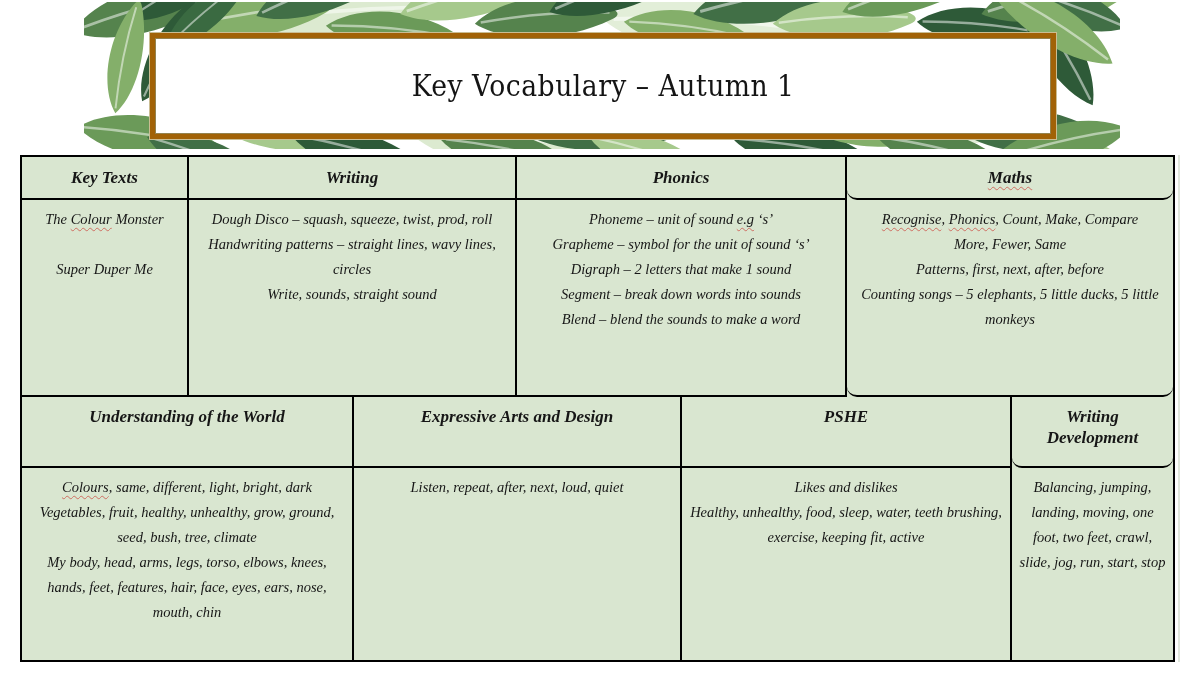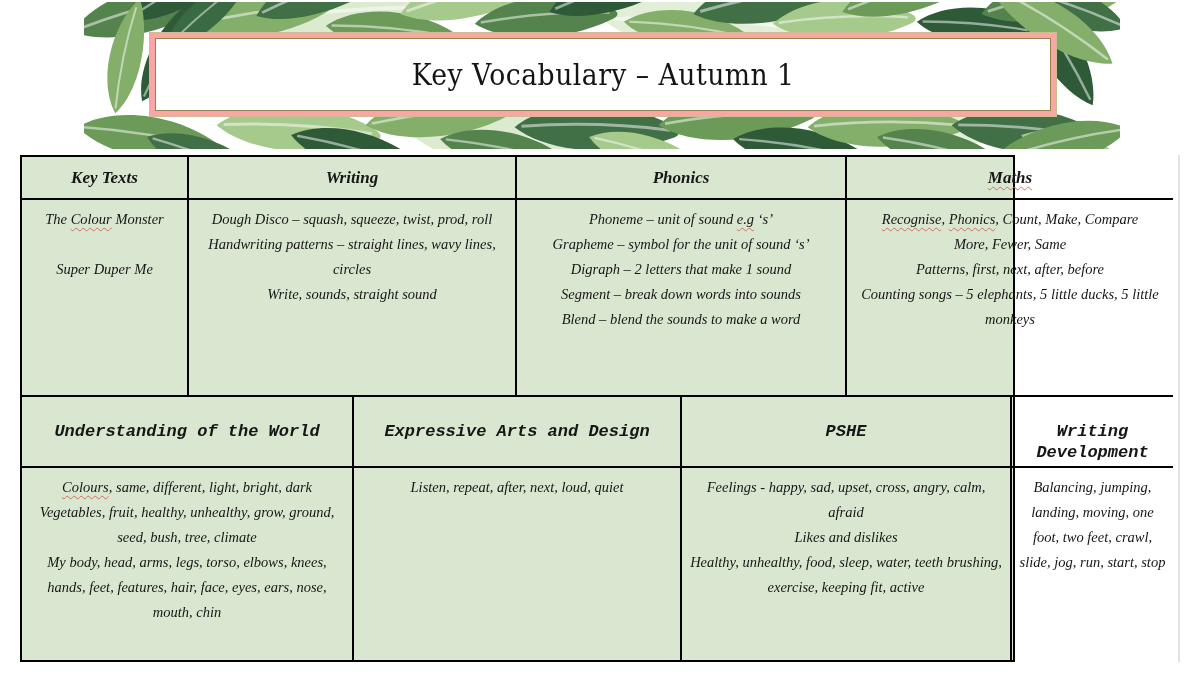--- a/index.html
+++ b/index.html
@@ -6,48 +6,48 @@
   body{
     width:1202px;height:675px;position:relative;overflow:hidden;
     background:#ffffff;
     font-family:"Liberation Serif",serif;
   }
 
   
   .banner{position:absolute;left:84px;top:2px;width:1036px;height:147px;}
   .banner svg{display:block;width:100%;height:100%;}
   .title-box{
-    position:absolute;left:150px;top:33px;width:906px;height:83px;
+    position:absolute;left:150px;top:33px;width:906px;height:106px;
     box-sizing:border-box;background:#ffffff;
-    border:5px solid #fca5a5;
+    border:5px solid #a16207;
     box-shadow:inset 0 0 0 1px #94834f, 0 0 0 1px #cabd93;
     display:flex;align-items:center;justify-content:center;
   }
   .page-title{
     margin:0;font-family:"DejaVu Serif",serif;font-weight:400;
     font-size:29px;color:#141414;letter-spacing:.5px;transform:scaleX(.92);
     white-space:nowrap;
   }
 
   
   .vocab-table{
-    position:absolute;left:20px;top:155px;width:995px;box-sizing:border-box;
+    position:absolute;left:20px;top:155px;width:1155px;box-sizing:border-box;
     border:2px solid #000;background:#d9e6d0;
   }
   .sec{display:grid;}
   .sec-a{grid-template-columns:167px 328px 330px 326px;grid-template-rows:43px 197px;}
   .sec-b{grid-template-columns:332px 328px 330px 161px;grid-template-rows:71px 192px;}
   .cell{
     box-sizing:border-box;border-right:2px solid #000;border-bottom:2px solid #000;
     text-align:center;color:#161616;overflow:hidden;
   }
-  .cell.last{border-right:none;}
+  .cell.last{border-right:none;border-radius:10px;}
   .sec-b .ccell{border-bottom:none;}
   .hcell{font-weight:bold;font-style:italic;font-size:17px;line-height:21px;padding:10px 8px 0;}
-  .sec-b .hcell{padding-top:24px;font-family:Liberation Mono, monospace;}
+  .sec-b .hcell{padding-top:9px;}
   .ccell{font-style:italic;font-size:14.5px;line-height:25px;padding:7px 7px 15px;}
   .line{min-height:25px;}
   .sq{
     text-decoration-line:underline;text-decoration-style:wavy;
     text-decoration-color:#cf6f63;text-decoration-thickness:1px;
     text-underline-offset:3px;
   }
   .page-edge{position:absolute;left:1178px;top:155px;width:2px;height:507px;background:#e0e6db;}
 </style>
 </head>
@@ -171,21 +171,20 @@
 
     <div class="cell ccell">
         <div class="line"><span class="sq">Colours</span><span>, same, different, light, bright, dark</span></div>
         <div class="line"><span>Vegetables, fruit, healthy, unhealthy, grow, ground, seed, bush, tree, climate</span></div>
         <div class="line"><span>My body, head, arms, legs, torso, elbows, knees, hands, feet, features, hair, face, eyes, ears, nose, mouth, chin</span></div>
       </div>
     <div class="cell ccell">
         <div class="line"><span>Listen, repeat, after, next, loud, quiet</span></div>
       </div>
     <div class="cell ccell">
-        <div class="line"><span>Feelings - happy, sad, upset, cross, angry, calm, afraid</span></div>
         <div class="line"><span>Likes and dislikes</span></div>
         <div class="line"><span>Healthy, unhealthy, food, sleep, water, teeth brushing, exercise, keeping fit, active</span></div>
       </div>
     <div class="cell ccell last">
         <div class="line"><span>Balancing, jumping, landing, moving, one foot, two feet, crawl, slide, jog, run, start, stop</span></div>
       </div>
   </div>
 
 </div>
 

